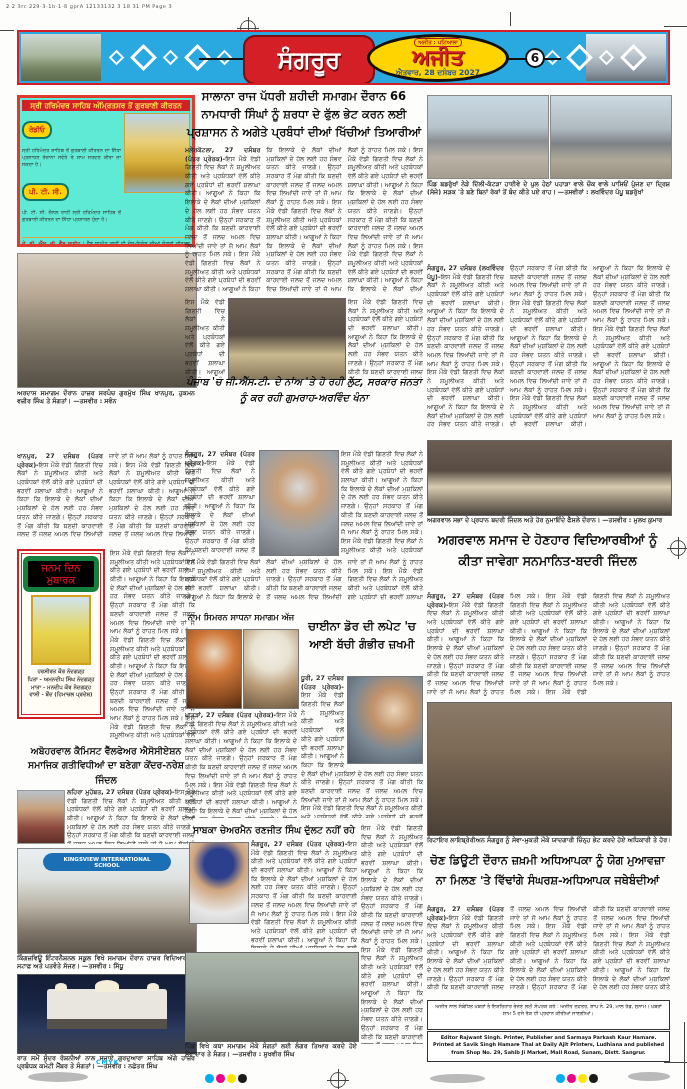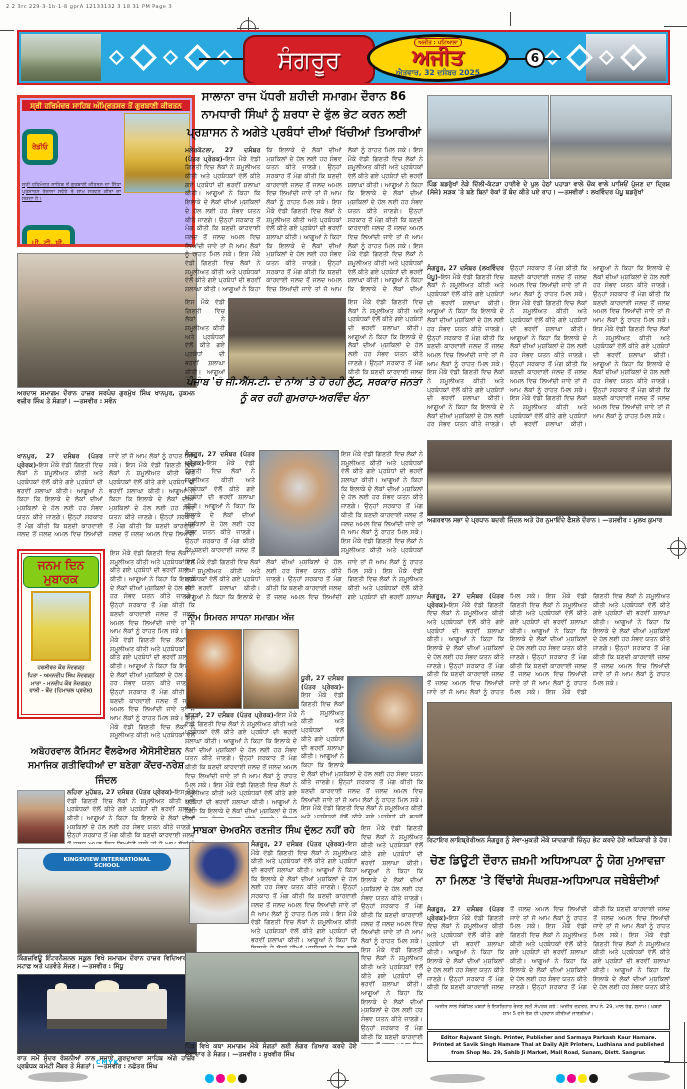--- a/index.html
+++ b/index.html
@@ -17,49 +17,49 @@
   .masthead{position:absolute;left:17px;top:30px;width:653px;height:55px;background:#2aa9e0;
             border:2px solid #d41f26;box-sizing:border-box;overflow:hidden;}
   .mh-photo{position:absolute;top:2px;height:47px;width:80px;}
   .mh-photo.left{left:2px;background:linear-gradient(180deg,#cfd8d2 0%,#aab89f 45%,#73825f 75%,#5d6b4e 100%);}
   .mh-photo.right{right:2px;background:linear-gradient(180deg,#dfe5ea 0%,#c3ccd3 40%,#8d99a3 80%,#6a747c 100%);}
   .diamonds{position:absolute;top:0;height:51px;display:flex;align-items:center;gap:12px;}
   .diamond{width:13px;height:13px;border:3px solid #fff;transform:rotate(45deg);}
   .diamond.small{width:7px;height:7px;border-width:2px;}
   .mh-red{position:absolute;left:224px;top:3px;width:128px;height:46px;background:#d41f26;
           border:2px solid #7e0f12;border-radius:12px;display:flex;align-items:center;justify-content:center;}
-  .mh-red span{color:#fff;font-weight:normal;font-size:24px;text-shadow:1px 2px 0 #5f0a0c;}
+  .mh-red span{color:#fff;font-weight:bold;font-size:24px;text-shadow:1px 2px 0 #5f0a0c;}
   .mh-oval{position:absolute;left:348px;top:2px;width:142px;height:48px;background:#ffd400;
            border:3px solid #111;border-radius:50%;display:flex;flex-direction:column;align-items:center;justify-content:center;box-sizing:border-box;}
   .mh-tag{font-size:5.5px;color:#b5121b;font-weight:bold;background:#ffd400;border:1px solid #b5121b;border-radius:4px;padding:0 3px;}
   .mh-paper{font-size:21px;font-weight:bold;color:#d41f26;line-height:1;text-shadow:1px 1px 0 #7e0f12;}
   .mh-date{font-size:7.5px;font-weight:bold;color:#1c4f9c;}
   .mh-line{position:absolute;top:26px;height:2px;background:#111;}
   .mh-pageno{position:absolute;left:506px;top:16px;width:20px;height:20px;border:2px solid #111;border-radius:50%;
              background:#fff;display:flex;align-items:center;justify-content:center;font-size:12px;font-weight:bold;box-sizing:border-box;}
   
   .hl{font-weight:bold;color:#0d0d0d;text-align:center;overflow:hidden;}
   .sub{font-weight:bold;color:#0d0d0d;text-align:center;overflow:hidden;}
   .cap{font-size:6.3px;font-weight:bold;line-height:1.3;text-align:justify;color:#222;overflow:hidden;}
   .body{font-size:6.3px;line-height:1.38;text-align:justify;color:#1c1c1c;overflow:hidden;}
   .cols2{column-count:2;column-gap:6px;}
   .cols3{column-count:3;column-gap:6px;}
   .dl{font-weight:bold;}
   .ph{overflow:hidden;}
   
-  .kbox{position:absolute;left:17px;top:95px;width:178px;height:152px;border:3px solid #e03a2f;background:#c4b5fd;box-sizing:border-box;padding:2px;overflow:hidden;text-decoration:underline;}
+  .kbox{position:absolute;left:17px;top:95px;width:178px;height:152px;border:3px solid #e03a2f;background:#5eead4;box-sizing:border-box;padding:2px;overflow:hidden;}
   .kbox-title{background:#d41f26;color:#ffe84d;font-weight:bold;font-size:7.3px;text-align:center;white-space:nowrap;overflow:hidden;padding:1px 0;}
-  .pill{display:inline-block;background:#ffd400;color:#c41320;border:5px solid #0f766e;border-radius:8px;font-size:7px;font-weight:bold;padding:9px 5px;margin:16px 0;}
+  .pill{display:inline-block;background:#ffd400;color:#c41320;border:2px solid #0f766e;border-radius:8px;font-size:7px;font-weight:bold;padding:3px 5px;margin:8px 0;}
   .ksec{font-size:5px;line-height:1.35;color:#333;text-align:justify;overflow:hidden;}
   .klead{color:#c41320;font-weight:bold;}
   .kdivider{border-top:1px solid #e0a23a;margin:2px 0;}
   
   .bday{position:absolute;left:17px;top:549px;width:88px;height:170px;border:2px solid #d41f26;outline:1px solid #d41f26;outline-offset:-5px;
         background:#fffdf4;box-sizing:border-box;padding:5px 4px;text-align:center;overflow:hidden;}
-  .bday-title{color:#c41320;font-weight:bold;font-size:12px;border:1px solid #15803d;border-radius:6px;padding:1px 0;background:#84cc16;}
+  .bday-title{color:#c41320;font-weight:bold;font-size:10px;border:5px solid #15803d;border-radius:6px;padding:1px 0;background:#000000;}
   .bday-photo{width:56px;height:66px;margin:3px auto;border:2px solid #d4a017;background:linear-gradient(180deg,#cfe3ef 0%,#e8d44f 55%,#d9b832 100%);}
   .bday-line{font-size:5.4px;font-weight:bold;color:#333;line-height:1.45;}
   
   .imprint{position:absolute;border:1px solid #333;box-sizing:border-box;font-size:5px;line-height:1.45;text-align:center;overflow:hidden;padding:2px 3px;background:#fff;}
   .dotrow{position:absolute;display:flex;gap:2px;}
   .dot{width:9px;height:9px;border-radius:50%;}
   .gray-ellipse{position:absolute;background:#b9b9b9;border-radius:50%;}
   .cmyk-text{position:absolute;font-size:6px;font-weight:bold;color:#00aeef;letter-spacing:1px;}
 </style>
 </head>
@@ -95,21 +95,21 @@
     </div>
     <div class="mh-line" style="left:180px;width:48px;"></div>
     <div class="mh-line" style="left:488px;width:20px;"></div>
     <div class="mh-line" style="left:524px;width:18px;"></div>
     <div class="mh-red">
       <span>ਸੰਗਰੂਰ</span>
     </div>
     <div class="mh-oval">
       <div class="mh-tag">ਅਜੀਤ : ਪਟਿਆਲਾ</div>
       <div class="mh-paper">ਅਜੀਤ</div>
-      <div class="mh-date">ਐਤਵਾਰ, 32 ਦਸੰਬਰ 2025</div>
+      <div class="mh-date">ਐਤਵਾਰ, 28 ਦਸੰਬਰ 2027</div>
     </div>
     <div class="mh-pageno">
       <span>6</span>
     </div>
   </div>
 
   <div class="kbox">
     <div class="kbox-title">ਸ੍ਰੀ ਹਰਿਮੰਦਰ ਸਾਹਿਬ ਅੰਮ੍ਰਿਤਸਰ ਤੋਂ ਗੁਰਬਾਣੀ ਕੀਰਤਨ</div>
     <div style="display:flex;gap:3px;margin-top:2px;">
       <div style="flex:1;">
@@ -160,21 +160,21 @@
   <div class="abs ph" style="left:17px;top:974px;width:178px;height:78px;border:1px solid #555;background:linear-gradient(180deg,#131c35 0%,#1a2747 45%,#2c3a5e 70%,#3a3f4a 100%);">
     <div style="position:relative;margin:14px auto 0;width:120px;height:40px;background:#e8e6df;border-radius:3px;">
       <div style="position:absolute;left:48px;top:-9px;width:24px;height:12px;background:#f4edd8;border-radius:50% 50% 0 0;"></div>
       <div style="position:absolute;left:8px;top:-6px;width:12px;height:8px;background:#f4edd8;border-radius:50% 50% 0 0;"></div>
       <div style="position:absolute;right:8px;top:-6px;width:12px;height:8px;background:#f4edd8;border-radius:50% 50% 0 0;"></div>
       <div style="position:absolute;left:0;bottom:0;width:120px;height:10px;background:#55504a;"></div>
     </div>
   </div>
   <div class="abs cap" style="left:17px;top:1054px;width:178px;height:17px;">ਰਾਤ ਸਮੇਂ ਸੁੰਦਰ ਰੋਸ਼ਨੀਆਂ ਨਾਲ ਸਜਾਏ ਗੁਰਦੁਆਰਾ ਸਾਹਿਬ ਅੱਗੇ ਹਾਜ਼ਰ ਪ੍ਰਬੰਧਕ ਕਮੇਟੀ ਮੈਂਬਰ ਤੇ ਸੰਗਤਾਂ। —ਤਸਵੀਰ : ਨਛੱਤਰ ਸਿੰਘ</div>
 
-  <div class="abs hl" style="left:185px;top:88px;width:238px;height:52px;font-size:11.5px;line-height:1.55;">ਸਾਲਾਨਾ ਰਾਜ ਪੱਧਰੀ ਸ਼ਹੀਦੀ ਸਮਾਗਮ ਦੌਰਾਨ 86 ਨਾਮਧਾਰੀ ਸਿੰਘਾਂ ਨੂੰ ਸ਼ਰਧਾ ਦੇ ਫੁੱਲ ਭੇਟ ਕਰਨ ਲਈ ਪ੍ਰਸ਼ਾਸਨ ਨੇ ਅਗੇਤੇ ਪ੍ਰਬੰਧਾਂ ਦੀਆਂ ਖਿੱਚੀਆਂ ਤਿਆਰੀਆਂ</div>
+  <div class="abs hl" style="left:185px;top:88px;width:238px;height:52px;font-size:11.5px;line-height:1.55;">ਸਾਲਾਨਾ ਰਾਜ ਪੱਧਰੀ ਸ਼ਹੀਦੀ ਸਮਾਗਮ ਦੌਰਾਨ 66 ਨਾਮਧਾਰੀ ਸਿੰਘਾਂ ਨੂੰ ਸ਼ਰਧਾ ਦੇ ਫੁੱਲ ਭੇਟ ਕਰਨ ਲਈ ਪ੍ਰਸ਼ਾਸਨ ਨੇ ਅਗੇਤੇ ਪ੍ਰਬੰਧਾਂ ਦੀਆਂ ਖਿੱਚੀਆਂ ਤਿਆਰੀਆਂ</div>
   <div class="abs body cols3" style="left:185px;top:146px;width:238px;height:148px;">
     <b class="dl">ਮਲੇਰਕੋਟਲਾ, 27 ਦਸੰਬਰ (ਪੱਤਰ ਪ੍ਰੇਰਕ)-</b><span>ਇਸ ਮੌਕੇ ਵੱਡੀ ਗਿਣਤੀ ਵਿਚ ਲੋਕਾਂ ਨੇ ਸ਼ਮੂਲੀਅਤ ਕੀਤੀ ਅਤੇ ਪ੍ਰਬੰਧਕਾਂ ਵੱਲੋਂ ਕੀਤੇ ਗਏ ਪ੍ਰਬੰਧਾਂ ਦੀ ਭਰਵੀਂ ਸ਼ਲਾਘਾ ਕੀਤੀ। ਆਗੂਆਂ ਨੇ ਕਿਹਾ ਕਿ ਇਲਾਕੇ ਦੇ ਲੋਕਾਂ ਦੀਆਂ ਮੁਸ਼ਕਿਲਾਂ ਦੇ ਹੱਲ ਲਈ ਹਰ ਸੰਭਵ ਯਤਨ ਕੀਤੇ ਜਾਣਗੇ। ਉਨ੍ਹਾਂ ਸਰਕਾਰ ਤੋਂ ਮੰਗ ਕੀਤੀ ਕਿ ਬਣਦੀ ਕਾਰਵਾਈ ਜਲਦ ਤੋਂ ਜਲਦ ਅਮਲ ਵਿਚ ਲਿਆਂਦੀ ਜਾਵੇ ਤਾਂ ਜੋ ਆਮ ਲੋਕਾਂ ਨੂੰ ਰਾਹਤ ਮਿਲ ਸਕੇ। ਇਸ ਮੌਕੇ ਵੱਡੀ ਗਿਣਤੀ ਵਿਚ ਲੋਕਾਂ ਨੇ ਸ਼ਮੂਲੀਅਤ ਕੀਤੀ ਅਤੇ ਪ੍ਰਬੰਧਕਾਂ ਵੱਲੋਂ ਕੀਤੇ ਗਏ ਪ੍ਰਬੰਧਾਂ ਦੀ ਭਰਵੀਂ ਸ਼ਲਾਘਾ ਕੀਤੀ। ਆਗੂਆਂ ਨੇ ਕਿਹਾ ਕਿ ਇਲਾਕੇ ਦੇ ਲੋਕਾਂ ਦੀਆਂ ਮੁਸ਼ਕਿਲਾਂ ਦੇ ਹੱਲ ਲਈ ਹਰ ਸੰਭਵ ਯਤਨ ਕੀਤੇ ਜਾਣਗੇ। ਉਨ੍ਹਾਂ ਸਰਕਾਰ ਤੋਂ ਮੰਗ ਕੀਤੀ ਕਿ ਬਣਦੀ ਕਾਰਵਾਈ ਜਲਦ ਤੋਂ ਜਲਦ ਅਮਲ ਵਿਚ ਲਿਆਂਦੀ ਜਾਵੇ ਤਾਂ ਜੋ ਆਮ ਲੋਕਾਂ ਨੂੰ ਰਾਹਤ ਮਿਲ ਸਕੇ। ਇਸ ਮੌਕੇ ਵੱਡੀ ਗਿਣਤੀ ਵਿਚ ਲੋਕਾਂ ਨੇ ਸ਼ਮੂਲੀਅਤ ਕੀਤੀ ਅਤੇ ਪ੍ਰਬੰਧਕਾਂ ਵੱਲੋਂ ਕੀਤੇ ਗਏ ਪ੍ਰਬੰਧਾਂ ਦੀ ਭਰਵੀਂ ਸ਼ਲਾਘਾ ਕੀਤੀ। ਆਗੂਆਂ ਨੇ ਕਿਹਾ ਕਿ ਇਲਾਕੇ ਦੇ ਲੋਕਾਂ ਦੀਆਂ ਮੁਸ਼ਕਿਲਾਂ ਦੇ ਹੱਲ ਲਈ ਹਰ ਸੰਭਵ ਯਤਨ ਕੀਤੇ ਜਾਣਗੇ। ਉਨ੍ਹਾਂ ਸਰਕਾਰ ਤੋਂ ਮੰਗ ਕੀਤੀ ਕਿ ਬਣਦੀ ਕਾਰਵਾਈ ਜਲਦ ਤੋਂ ਜਲਦ ਅਮਲ ਵਿਚ ਲਿਆਂਦੀ ਜਾਵੇ ਤਾਂ ਜੋ ਆਮ ਲੋਕਾਂ ਨੂੰ ਰਾਹਤ ਮਿਲ ਸਕੇ। ਇਸ ਮੌਕੇ ਵੱਡੀ ਗਿਣਤੀ ਵਿਚ ਲੋਕਾਂ ਨੇ ਸ਼ਮੂਲੀਅਤ ਕੀਤੀ ਅਤੇ ਪ੍ਰਬੰਧਕਾਂ ਵੱਲੋਂ ਕੀਤੇ ਗਏ ਪ੍ਰਬੰਧਾਂ ਦੀ ਭਰਵੀਂ ਸ਼ਲਾਘਾ ਕੀਤੀ। ਆਗੂਆਂ ਨੇ ਕਿਹਾ ਕਿ ਇਲਾਕੇ ਦੇ ਲੋਕਾਂ ਦੀਆਂ ਮੁਸ਼ਕਿਲਾਂ ਦੇ ਹੱਲ ਲਈ ਹਰ ਸੰਭਵ ਯਤਨ ਕੀਤੇ ਜਾਣਗੇ। ਉਨ੍ਹਾਂ ਸਰਕਾਰ ਤੋਂ ਮੰਗ ਕੀਤੀ ਕਿ ਬਣਦੀ ਕਾਰਵਾਈ ਜਲਦ ਤੋਂ ਜਲਦ ਅਮਲ ਵਿਚ ਲਿਆਂਦੀ ਜਾਵੇ ਤਾਂ ਜੋ ਆਮ ਲੋਕਾਂ ਨੂੰ ਰਾਹਤ ਮਿਲ ਸਕੇ। ਇਸ ਮੌਕੇ ਵੱਡੀ ਗਿਣਤੀ ਵਿਚ ਲੋਕਾਂ ਨੇ ਸ਼ਮੂਲੀਅਤ ਕੀਤੀ ਅਤੇ ਪ੍ਰਬੰਧਕਾਂ ਵੱਲੋਂ ਕੀਤੇ ਗਏ ਪ੍ਰਬੰਧਾਂ ਦੀ ਭਰਵੀਂ ਸ਼ਲਾਘਾ ਕੀਤੀ। ਆਗੂਆਂ ਨੇ ਕਿਹਾ ਕਿ ਇਲਾਕੇ ਦੇ ਲੋਕਾਂ ਦੀਆਂ ਮੁਸ਼ਕਿਲਾਂ ਦੇ ਹੱਲ ਲਈ ਹਰ ਸੰਭਵ ਯਤਨ ਕੀਤੇ ਜਾਣਗੇ। ਉਨ੍ਹਾਂ ਸਰਕਾਰ ਤੋਂ ਮੰਗ ਕੀਤੀ ਕਿ ਬਣਦੀ ਕਾਰਵਾਈ ਜਲਦ ਤੋਂ ਜਲਦ ਅਮਲ ਵਿਚ ਲਿਆਂਦੀ ਜਾਵੇ ਤਾਂ ਜੋ ਆਮ ਲੋਕਾਂ ਨੂੰ ਰਾਹਤ ਮਿਲ ਸਕੇ। </span>
   </div>
   <div class="abs ph" style="left:228px;top:298px;width:116px;height:80px;border:1px solid #666;background:linear-gradient(180deg,#6e6258 0%,#564b42 45%,#c9b98f 70%,#8a7a5e 100%);"></div>
   <div class="abs body" style="left:185px;top:298px;width:40px;height:80px;"><span>ਇਸ ਮੌਕੇ ਵੱਡੀ ਗਿਣਤੀ ਵਿਚ ਲੋਕਾਂ ਨੇ ਸ਼ਮੂਲੀਅਤ ਕੀਤੀ ਅਤੇ ਪ੍ਰਬੰਧਕਾਂ ਵੱਲੋਂ ਕੀਤੇ ਗਏ ਪ੍ਰਬੰਧਾਂ ਦੀ ਭਰਵੀਂ ਸ਼ਲਾਘਾ ਕੀਤੀ। ਆਗੂਆਂ ਨੇ ਕਿਹਾ ਕਿ ਇਲਾਕੇ ਦੇ ਲੋਕਾਂ ਦੀਆਂ ਮੁਸ਼ਕਿਲਾਂ ਦੇ ਹੱਲ ਲਈ ਹਰ ਸੰਭਵ ਯਤਨ ਕੀਤੇ ਜਾਣਗੇ। ਉਨ੍ਹਾਂ ਸਰਕਾਰ ਤੋਂ ਮੰਗ ਕੀਤੀ ਕਿ ਬਣਦੀ ਕਾਰਵਾਈ ਜਲਦ ਤੋਂ ਜਲਦ ਅਮਲ ਵਿਚ ਲਿਆਂਦੀ ਜਾਵੇ ਤਾਂ ਜੋ ਆਮ ਲੋਕਾਂ ਨੂੰ ਰਾਹਤ ਮਿਲ ਸਕੇ। </span></div>
   <div class="abs body" style="left:348px;top:298px;width:75px;height:80px;"><span>ਇਸ ਮੌਕੇ ਵੱਡੀ ਗਿਣਤੀ ਵਿਚ ਲੋਕਾਂ ਨੇ ਸ਼ਮੂਲੀਅਤ ਕੀਤੀ ਅਤੇ ਪ੍ਰਬੰਧਕਾਂ ਵੱਲੋਂ ਕੀਤੇ ਗਏ ਪ੍ਰਬੰਧਾਂ ਦੀ ਭਰਵੀਂ ਸ਼ਲਾਘਾ ਕੀਤੀ। ਆਗੂਆਂ ਨੇ ਕਿਹਾ ਕਿ ਇਲਾਕੇ ਦੇ ਲੋਕਾਂ ਦੀਆਂ ਮੁਸ਼ਕਿਲਾਂ ਦੇ ਹੱਲ ਲਈ ਹਰ ਸੰਭਵ ਯਤਨ ਕੀਤੇ ਜਾਣਗੇ। ਉਨ੍ਹਾਂ ਸਰਕਾਰ ਤੋਂ ਮੰਗ ਕੀਤੀ ਕਿ ਬਣਦੀ ਕਾਰਵਾਈ ਜਲਦ ਤੋਂ ਜਲਦ ਅਮਲ ਵਿਚ ਲਿਆਂਦੀ ਜਾਵੇ ਤਾਂ ਜੋ ਆਮ ਲੋਕਾਂ ਨੂੰ ਰਾਹਤ ਮਿਲ ਸਕੇ। </span></div>
 
   <div class="abs hl" style="left:185px;top:374px;width:238px;height:44px;font-size:10px;line-height:1.6;font-style:italic;">ਪੰਜਾਬ 'ਚ ਜੀ.ਐੱਸ.ਟੀ. ਦੇ ਨਾਂਅ 'ਤੇ ਹੋ ਰਹੀ ਲੁੱਟ, ਸਰਕਾਰ ਜਨਤਾ ਨੂੰ ਕਰ ਰਹੀ ਗੁਮਰਾਹ-ਅਰਵਿੰਦ ਖੰਨਾ</div>
   <div class="abs body" style="left:185px;top:450px;width:70px;height:104px;">
     <b class="dl">ਸੰਗਰੂਰ, 27 ਦਸੰਬਰ (ਪੱਤਰ ਪ੍ਰੇਰਕ)-</b><span>ਇਸ ਮੌਕੇ ਵੱਡੀ ਗਿਣਤੀ ਵਿਚ ਲੋਕਾਂ ਨੇ ਸ਼ਮੂਲੀਅਤ ਕੀਤੀ ਅਤੇ ਪ੍ਰਬੰਧਕਾਂ ਵੱਲੋਂ ਕੀਤੇ ਗਏ ਪ੍ਰਬੰਧਾਂ ਦੀ ਭਰਵੀਂ ਸ਼ਲਾਘਾ ਕੀਤੀ। ਆਗੂਆਂ ਨੇ ਕਿਹਾ ਕਿ ਇਲਾਕੇ ਦੇ ਲੋਕਾਂ ਦੀਆਂ ਮੁਸ਼ਕਿਲਾਂ ਦੇ ਹੱਲ ਲਈ ਹਰ ਸੰਭਵ ਯਤਨ ਕੀਤੇ ਜਾਣਗੇ। ਉਨ੍ਹਾਂ ਸਰਕਾਰ ਤੋਂ ਮੰਗ ਕੀਤੀ ਕਿ ਬਣਦੀ ਕਾਰਵਾਈ ਜਲਦ ਤੋਂ ਜਲਦ ਅਮਲ ਵਿਚ ਲਿਆਂਦੀ ਜਾਵੇ ਤਾਂ ਜੋ ਆਮ ਲੋਕਾਂ ਨੂੰ ਰਾਹਤ ਮਿਲ ਸਕੇ। ਇਸ ਮੌਕੇ ਵੱਡੀ ਗਿਣਤੀ ਵਿਚ ਲੋਕਾਂ ਨੇ ਸ਼ਮੂਲੀਅਤ ਕੀਤੀ ਅਤੇ ਪ੍ਰਬੰਧਕਾਂ ਵੱਲੋਂ ਕੀਤੇ ਗਏ ਪ੍ਰਬੰਧਾਂ ਦੀ ਭਰਵੀਂ ਸ਼ਲਾਘਾ ਕੀਤੀ। ਆਗੂਆਂ ਨੇ ਕਿਹਾ ਕਿ ਇਲਾਕੇ ਦੇ ਲੋਕਾਂ ਦੀਆਂ ਮੁਸ਼ਕਿਲਾਂ ਦੇ ਹੱਲ ਲਈ ਹਰ ਸੰਭਵ ਯਤਨ ਕੀਤੇ ਜਾਣਗੇ। ਉਨ੍ਹਾਂ ਸਰਕਾਰ ਤੋਂ ਮੰਗ ਕੀਤੀ ਕਿ ਬਣਦੀ ਕਾਰਵਾਈ ਜਲਦ ਤੋਂ ਜਲਦ ਅਮਲ ਵਿਚ ਲਿਆਂਦੀ ਜਾਵੇ ਤਾਂ ਜੋ ਆਮ ਲੋਕਾਂ ਨੂੰ ਰਾਹਤ ਮਿਲ ਸਕੇ। </span>
@@ -183,20 +183,21 @@
   <div class="abs body" style="left:341px;top:450px;width:82px;height:104px;"><span>ਇਸ ਮੌਕੇ ਵੱਡੀ ਗਿਣਤੀ ਵਿਚ ਲੋਕਾਂ ਨੇ ਸ਼ਮੂਲੀਅਤ ਕੀਤੀ ਅਤੇ ਪ੍ਰਬੰਧਕਾਂ ਵੱਲੋਂ ਕੀਤੇ ਗਏ ਪ੍ਰਬੰਧਾਂ ਦੀ ਭਰਵੀਂ ਸ਼ਲਾਘਾ ਕੀਤੀ। ਆਗੂਆਂ ਨੇ ਕਿਹਾ ਕਿ ਇਲਾਕੇ ਦੇ ਲੋਕਾਂ ਦੀਆਂ ਮੁਸ਼ਕਿਲਾਂ ਦੇ ਹੱਲ ਲਈ ਹਰ ਸੰਭਵ ਯਤਨ ਕੀਤੇ ਜਾਣਗੇ। ਉਨ੍ਹਾਂ ਸਰਕਾਰ ਤੋਂ ਮੰਗ ਕੀਤੀ ਕਿ ਬਣਦੀ ਕਾਰਵਾਈ ਜਲਦ ਤੋਂ ਜਲਦ ਅਮਲ ਵਿਚ ਲਿਆਂਦੀ ਜਾਵੇ ਤਾਂ ਜੋ ਆਮ ਲੋਕਾਂ ਨੂੰ ਰਾਹਤ ਮਿਲ ਸਕੇ। ਇਸ ਮੌਕੇ ਵੱਡੀ ਗਿਣਤੀ ਵਿਚ ਲੋਕਾਂ ਨੇ ਸ਼ਮੂਲੀਅਤ ਕੀਤੀ ਅਤੇ ਪ੍ਰਬੰਧਕਾਂ ਵੱਲੋਂ ਕੀਤੇ ਗਏ ਪ੍ਰਬੰਧਾਂ ਦੀ ਭਰਵੀਂ ਸ਼ਲਾਘਾ ਕੀਤੀ। ਆਗੂਆਂ ਨੇ ਕਿਹਾ ਕਿ ਇਲਾਕੇ ਦੇ ਲੋਕਾਂ ਦੀਆਂ ਮੁਸ਼ਕਿਲਾਂ ਦੇ ਹੱਲ ਲਈ ਹਰ ਸੰਭਵ ਯਤਨ ਕੀਤੇ ਜਾਣਗੇ। ਉਨ੍ਹਾਂ ਸਰਕਾਰ ਤੋਂ ਮੰਗ ਕੀਤੀ ਕਿ ਬਣਦੀ ਕਾਰਵਾਈ ਜਲਦ ਤੋਂ ਜਲਦ ਅਮਲ ਵਿਚ ਲਿਆਂਦੀ ਜਾਵੇ ਤਾਂ ਜੋ ਆਮ ਲੋਕਾਂ ਨੂੰ ਰਾਹਤ ਮਿਲ ਸਕੇ। </span></div>
   <div class="abs body cols3" style="left:185px;top:558px;width:238px;height:50px;"><span>ਇਸ ਮੌਕੇ ਵੱਡੀ ਗਿਣਤੀ ਵਿਚ ਲੋਕਾਂ ਨੇ ਸ਼ਮੂਲੀਅਤ ਕੀਤੀ ਅਤੇ ਪ੍ਰਬੰਧਕਾਂ ਵੱਲੋਂ ਕੀਤੇ ਗਏ ਪ੍ਰਬੰਧਾਂ ਦੀ ਭਰਵੀਂ ਸ਼ਲਾਘਾ ਕੀਤੀ। ਆਗੂਆਂ ਨੇ ਕਿਹਾ ਕਿ ਇਲਾਕੇ ਦੇ ਲੋਕਾਂ ਦੀਆਂ ਮੁਸ਼ਕਿਲਾਂ ਦੇ ਹੱਲ ਲਈ ਹਰ ਸੰਭਵ ਯਤਨ ਕੀਤੇ ਜਾਣਗੇ। ਉਨ੍ਹਾਂ ਸਰਕਾਰ ਤੋਂ ਮੰਗ ਕੀਤੀ ਕਿ ਬਣਦੀ ਕਾਰਵਾਈ ਜਲਦ ਤੋਂ ਜਲਦ ਅਮਲ ਵਿਚ ਲਿਆਂਦੀ ਜਾਵੇ ਤਾਂ ਜੋ ਆਮ ਲੋਕਾਂ ਨੂੰ ਰਾਹਤ ਮਿਲ ਸਕੇ। ਇਸ ਮੌਕੇ ਵੱਡੀ ਗਿਣਤੀ ਵਿਚ ਲੋਕਾਂ ਨੇ ਸ਼ਮੂਲੀਅਤ ਕੀਤੀ ਅਤੇ ਪ੍ਰਬੰਧਕਾਂ ਵੱਲੋਂ ਕੀਤੇ ਗਏ ਪ੍ਰਬੰਧਾਂ ਦੀ ਭਰਵੀਂ ਸ਼ਲਾਘਾ ਕੀਤੀ। ਆਗੂਆਂ ਨੇ ਕਿਹਾ ਕਿ ਇਲਾਕੇ ਦੇ ਲੋਕਾਂ ਦੀਆਂ ਮੁਸ਼ਕਿਲਾਂ ਦੇ ਹੱਲ ਲਈ ਹਰ ਸੰਭਵ ਯਤਨ ਕੀਤੇ ਜਾਣਗੇ। ਉਨ੍ਹਾਂ ਸਰਕਾਰ ਤੋਂ ਮੰਗ ਕੀਤੀ ਕਿ ਬਣਦੀ ਕਾਰਵਾਈ ਜਲਦ ਤੋਂ ਜਲਦ ਅਮਲ ਵਿਚ ਲਿਆਂਦੀ ਜਾਵੇ ਤਾਂ ਜੋ ਆਮ ਲੋਕਾਂ ਨੂੰ ਰਾਹਤ ਮਿਲ ਸਕੇ। </span></div>
 
   <div class="abs hl" style="left:185px;top:612px;width:112px;height:14px;font-size:8.3px;">ਨਾਮ ਸਿਮਰਨ ਸਾਧਨਾ ਸਮਾਗਮ ਅੱਜ</div>
   <div class="abs ph" style="left:186px;top:629px;width:54px;height:78px;border:1px solid #777;background:radial-gradient(circle at 50% 30%,#e8dcc8 0%,#d1793a 35%,#8a4a20 75%,#4f2a12 100%);"></div>
   <div class="abs ph" style="left:243px;top:629px;width:54px;height:78px;border:1px solid #777;background:radial-gradient(circle at 50% 28%,#f3efe4 0%,#e8e2d2 30%,#b99a76 60%,#6e5a40 100%);"></div>
   <div class="abs body" style="left:185px;top:711px;width:112px;height:107px;">
     <b class="dl">ਪਾਤੜਾਂ, 27 ਦਸੰਬਰ (ਪੱਤਰ ਪ੍ਰੇਰਕ)-</b><span>ਇਸ ਮੌਕੇ ਵੱਡੀ ਗਿਣਤੀ ਵਿਚ ਲੋਕਾਂ ਨੇ ਸ਼ਮੂਲੀਅਤ ਕੀਤੀ ਅਤੇ ਪ੍ਰਬੰਧਕਾਂ ਵੱਲੋਂ ਕੀਤੇ ਗਏ ਪ੍ਰਬੰਧਾਂ ਦੀ ਭਰਵੀਂ ਸ਼ਲਾਘਾ ਕੀਤੀ। ਆਗੂਆਂ ਨੇ ਕਿਹਾ ਕਿ ਇਲਾਕੇ ਦੇ ਲੋਕਾਂ ਦੀਆਂ ਮੁਸ਼ਕਿਲਾਂ ਦੇ ਹੱਲ ਲਈ ਹਰ ਸੰਭਵ ਯਤਨ ਕੀਤੇ ਜਾਣਗੇ। ਉਨ੍ਹਾਂ ਸਰਕਾਰ ਤੋਂ ਮੰਗ ਕੀਤੀ ਕਿ ਬਣਦੀ ਕਾਰਵਾਈ ਜਲਦ ਤੋਂ ਜਲਦ ਅਮਲ ਵਿਚ ਲਿਆਂਦੀ ਜਾਵੇ ਤਾਂ ਜੋ ਆਮ ਲੋਕਾਂ ਨੂੰ ਰਾਹਤ ਮਿਲ ਸਕੇ। ਇਸ ਮੌਕੇ ਵੱਡੀ ਗਿਣਤੀ ਵਿਚ ਲੋਕਾਂ ਨੇ ਸ਼ਮੂਲੀਅਤ ਕੀਤੀ ਅਤੇ ਪ੍ਰਬੰਧਕਾਂ ਵੱਲੋਂ ਕੀਤੇ ਗਏ ਪ੍ਰਬੰਧਾਂ ਦੀ ਭਰਵੀਂ ਸ਼ਲਾਘਾ ਕੀਤੀ। ਆਗੂਆਂ ਨੇ ਕਿਹਾ ਕਿ ਇਲਾਕੇ ਦੇ ਲੋਕਾਂ ਦੀਆਂ ਮੁਸ਼ਕਿਲਾਂ ਦੇ ਹੱਲ ਲਈ ਹਰ ਸੰਭਵ ਯਤਨ ਕੀਤੇ ਜਾਣਗੇ। ਉਨ੍ਹਾਂ ਸਰਕਾਰ ਤੋਂ ਮੰਗ ਕੀਤੀ ਕਿ ਬਣਦੀ ਕਾਰਵਾਈ ਜਲਦ ਤੋਂ ਜਲਦ ਅਮਲ ਵਿਚ ਲਿਆਂਦੀ ਜਾਵੇ ਤਾਂ ਜੋ ਆਮ ਲੋਕਾਂ ਨੂੰ ਰਾਹਤ ਮਿਲ ਸਕੇ। </span>
   </div>
 
+  <div class="abs hl" style="left:301px;top:617px;width:122px;height:54px;font-size:11.5px;line-height:1.6;">ਚਾਈਨਾ ਡੋਰ ਦੀ ਲਪੇਟ 'ਚ ਆਈ ਬੱਚੀ ਗੰਭੀਰ ਜ਼ਖਮੀ</div>
   <div class="abs body" style="left:301px;top:674px;width:122px;height:144px;">
     <span class="ph" style="float:right;width:74px;height:86px;margin:2px 0 2px 3px;border:1px solid #777;
           background:radial-gradient(circle at 62% 38%,#e9d3b8 0%,#c2936a 30%,#7a8894 60%,#4d5864 100%);"></span>
     <b class="dl">ਧੂਰੀ, 27 ਦਸੰਬਰ (ਪੱਤਰ ਪ੍ਰੇਰਕ)-</b><span>ਇਸ ਮੌਕੇ ਵੱਡੀ ਗਿਣਤੀ ਵਿਚ ਲੋਕਾਂ ਨੇ ਸ਼ਮੂਲੀਅਤ ਕੀਤੀ ਅਤੇ ਪ੍ਰਬੰਧਕਾਂ ਵੱਲੋਂ ਕੀਤੇ ਗਏ ਪ੍ਰਬੰਧਾਂ ਦੀ ਭਰਵੀਂ ਸ਼ਲਾਘਾ ਕੀਤੀ। ਆਗੂਆਂ ਨੇ ਕਿਹਾ ਕਿ ਇਲਾਕੇ ਦੇ ਲੋਕਾਂ ਦੀਆਂ ਮੁਸ਼ਕਿਲਾਂ ਦੇ ਹੱਲ ਲਈ ਹਰ ਸੰਭਵ ਯਤਨ ਕੀਤੇ ਜਾਣਗੇ। ਉਨ੍ਹਾਂ ਸਰਕਾਰ ਤੋਂ ਮੰਗ ਕੀਤੀ ਕਿ ਬਣਦੀ ਕਾਰਵਾਈ ਜਲਦ ਤੋਂ ਜਲਦ ਅਮਲ ਵਿਚ ਲਿਆਂਦੀ ਜਾਵੇ ਤਾਂ ਜੋ ਆਮ ਲੋਕਾਂ ਨੂੰ ਰਾਹਤ ਮਿਲ ਸਕੇ। ਇਸ ਮੌਕੇ ਵੱਡੀ ਗਿਣਤੀ ਵਿਚ ਲੋਕਾਂ ਨੇ ਸ਼ਮੂਲੀਅਤ ਕੀਤੀ ਅਤੇ ਪ੍ਰਬੰਧਕਾਂ ਵੱਲੋਂ ਕੀਤੇ ਗਏ ਪ੍ਰਬੰਧਾਂ ਦੀ ਭਰਵੀਂ ਸ਼ਲਾਘਾ ਕੀਤੀ। ਆਗੂਆਂ ਨੇ ਕਿਹਾ ਕਿ ਇਲਾਕੇ ਦੇ ਲੋਕਾਂ ਦੀਆਂ ਮੁਸ਼ਕਿਲਾਂ ਦੇ ਹੱਲ ਲਈ ਹਰ ਸੰਭਵ ਯਤਨ ਕੀਤੇ ਜਾਣਗੇ। ਉਨ੍ਹਾਂ ਸਰਕਾਰ ਤੋਂ ਮੰਗ ਕੀਤੀ ਕਿ ਬਣਦੀ ਕਾਰਵਾਈ ਜਲਦ ਤੋਂ ਜਲਦ ਅਮਲ ਵਿਚ ਲਿਆਂਦੀ ਜਾਵੇ ਤਾਂ ਜੋ ਆਮ ਲੋਕਾਂ ਨੂੰ ਰਾਹਤ ਮਿਲ ਸਕੇ। ਇਸ ਮੌਕੇ ਵੱਡੀ ਗਿਣਤੀ ਵਿਚ ਲੋਕਾਂ ਨੇ ਸ਼ਮੂਲੀਅਤ ਕੀਤੀ ਅਤੇ ਪ੍ਰਬੰਧਕਾਂ ਵੱਲੋਂ ਕੀਤੇ ਗਏ ਪ੍ਰਬੰਧਾਂ ਦੀ ਭਰਵੀਂ ਸ਼ਲਾਘਾ ਕੀਤੀ। ਆਗੂਆਂ ਨੇ ਕਿਹਾ ਕਿ ਇਲਾਕੇ ਦੇ ਲੋਕਾਂ ਦੀਆਂ ਮੁਸ਼ਕਿਲਾਂ ਦੇ ਹੱਲ ਲਈ ਹਰ ਸੰਭਵ ਯਤਨ ਕੀਤੇ ਜਾਣਗੇ। ਉਨ੍ਹਾਂ ਸਰਕਾਰ ਤੋਂ ਮੰਗ ਕੀਤੀ ਕਿ ਬਣਦੀ ਕਾਰਵਾਈ ਜਲਦ ਤੋਂ ਜਲਦ ਅਮਲ ਵਿਚ ਲਿਆਂਦੀ ਜਾਵੇ ਤਾਂ ਜੋ ਆਮ ਲੋਕਾਂ ਨੂੰ ਰਾਹਤ ਮਿਲ ਸਕੇ। </span>
   </div>
 
   <div class="abs hl" style="left:189px;top:824px;width:170px;height:14px;font-size:9.3px;">ਸਾਬਕਾ ਚੇਅਰਮੈਨ ਰਣਜੀਤ ਸਿੰਘ ਦੁੱਲਟ ਨਹੀਂ ਰਹੇ</div>
   <div class="abs ph" style="left:189px;top:842px;width:58px;height:80px;border:1px solid #777;background:radial-gradient(circle at 50% 26%,#2b3f8c 0%,#2b3f8c 22%,#cfa57e 40%,#e8e8e8 75%,#cfcfcf 100%);"></div>
   <div class="abs body" style="left:251px;top:840px;width:106px;height:108px;">
     <b class="dl">ਸੰਗਰੂਰ, 27 ਦਸੰਬਰ (ਪੱਤਰ ਪ੍ਰੇਰਕ)-</b><span>ਇਸ ਮੌਕੇ ਵੱਡੀ ਗਿਣਤੀ ਵਿਚ ਲੋਕਾਂ ਨੇ ਸ਼ਮੂਲੀਅਤ ਕੀਤੀ ਅਤੇ ਪ੍ਰਬੰਧਕਾਂ ਵੱਲੋਂ ਕੀਤੇ ਗਏ ਪ੍ਰਬੰਧਾਂ ਦੀ ਭਰਵੀਂ ਸ਼ਲਾਘਾ ਕੀਤੀ। ਆਗੂਆਂ ਨੇ ਕਿਹਾ ਕਿ ਇਲਾਕੇ ਦੇ ਲੋਕਾਂ ਦੀਆਂ ਮੁਸ਼ਕਿਲਾਂ ਦੇ ਹੱਲ ਲਈ ਹਰ ਸੰਭਵ ਯਤਨ ਕੀਤੇ ਜਾਣਗੇ। ਉਨ੍ਹਾਂ ਸਰਕਾਰ ਤੋਂ ਮੰਗ ਕੀਤੀ ਕਿ ਬਣਦੀ ਕਾਰਵਾਈ ਜਲਦ ਤੋਂ ਜਲਦ ਅਮਲ ਵਿਚ ਲਿਆਂਦੀ ਜਾਵੇ ਤਾਂ ਜੋ ਆਮ ਲੋਕਾਂ ਨੂੰ ਰਾਹਤ ਮਿਲ ਸਕੇ। ਇਸ ਮੌਕੇ ਵੱਡੀ ਗਿਣਤੀ ਵਿਚ ਲੋਕਾਂ ਨੇ ਸ਼ਮੂਲੀਅਤ ਕੀਤੀ ਅਤੇ ਪ੍ਰਬੰਧਕਾਂ ਵੱਲੋਂ ਕੀਤੇ ਗਏ ਪ੍ਰਬੰਧਾਂ ਦੀ ਭਰਵੀਂ ਸ਼ਲਾਘਾ ਕੀਤੀ। ਆਗੂਆਂ ਨੇ ਕਿਹਾ ਕਿ ਇਲਾਕੇ ਦੇ ਲੋਕਾਂ ਦੀਆਂ ਮੁਸ਼ਕਿਲਾਂ ਦੇ ਹੱਲ ਲਈ ਹਰ ਸੰਭਵ ਯਤਨ ਕੀਤੇ ਜਾਣਗੇ। ਉਨ੍ਹਾਂ ਸਰਕਾਰ ਤੋਂ ਮੰਗ ਕੀਤੀ ਕਿ ਬਣਦੀ ਕਾਰਵਾਈ ਜਲਦ ਤੋਂ ਜਲਦ ਅਮਲ ਵਿਚ ਲਿਆਂਦੀ ਜਾਵੇ ਤਾਂ ਜੋ ਆਮ ਲੋਕਾਂ ਨੂੰ ਰਾਹਤ ਮਿਲ ਸਕੇ। </span>
@@ -208,20 +209,21 @@
 
   <div class="abs ph" style="left:427px;top:95px;width:120px;height:82px;border:1px solid #888;background:linear-gradient(180deg,#c8d8e2 0%,#b7c4cc 38%,#8a8f94 55%,#b9b2a5 75%,#a59d8e 100%);"></div>
   <div class="abs ph" style="left:550px;top:95px;width:120px;height:82px;border:1px solid #888;background:linear-gradient(180deg,#cdd9e0 0%,#aeb9c0 40%,#7d8286 58%,#b0a999 78%,#978f80 100%);"></div>
   <div class="abs cap" style="left:427px;top:180px;width:243px;height:19px;">ਪਿੰਡ ਬਡਰੁੱਖਾਂ ਨੇੜੇ ਦਿੱਲੀ-ਕੱਟੜਾ ਹਾਈਵੇ ਦੇ ਪੁਲ ਹੇਠਾਂ ਪਹਾੜਾ ਵਾਲੇ ਚੌਕ ਵਾਲੇ ਪਾਸਿਓਂ ਪੁੱਜਣ ਦਾ ਦ੍ਰਿਸ਼ (ਸੱਜੇ) ਸੜਕ 'ਤੇ ਬਣੇ ਬਿਨਾਂ ਰੋਕਾਂ ਤੋਂ ਬੰਦ ਕੀਤੇ ਪਏ ਰਾਹ। —ਤਸਵੀਰਾਂ : ਲਖਵਿੰਦਰ ਪੱਪੂ ਬਡਰੁੱਖਾਂ</div>
   <div class="abs body cols3" style="left:427px;top:264px;width:243px;height:172px;">
     <b class="dl">ਸੰਗਰੂਰ, 27 ਦਸੰਬਰ (ਲਖਵਿੰਦਰ ਪੱਪੂ)-</b><span>ਇਸ ਮੌਕੇ ਵੱਡੀ ਗਿਣਤੀ ਵਿਚ ਲੋਕਾਂ ਨੇ ਸ਼ਮੂਲੀਅਤ ਕੀਤੀ ਅਤੇ ਪ੍ਰਬੰਧਕਾਂ ਵੱਲੋਂ ਕੀਤੇ ਗਏ ਪ੍ਰਬੰਧਾਂ ਦੀ ਭਰਵੀਂ ਸ਼ਲਾਘਾ ਕੀਤੀ। ਆਗੂਆਂ ਨੇ ਕਿਹਾ ਕਿ ਇਲਾਕੇ ਦੇ ਲੋਕਾਂ ਦੀਆਂ ਮੁਸ਼ਕਿਲਾਂ ਦੇ ਹੱਲ ਲਈ ਹਰ ਸੰਭਵ ਯਤਨ ਕੀਤੇ ਜਾਣਗੇ। ਉਨ੍ਹਾਂ ਸਰਕਾਰ ਤੋਂ ਮੰਗ ਕੀਤੀ ਕਿ ਬਣਦੀ ਕਾਰਵਾਈ ਜਲਦ ਤੋਂ ਜਲਦ ਅਮਲ ਵਿਚ ਲਿਆਂਦੀ ਜਾਵੇ ਤਾਂ ਜੋ ਆਮ ਲੋਕਾਂ ਨੂੰ ਰਾਹਤ ਮਿਲ ਸਕੇ। ਇਸ ਮੌਕੇ ਵੱਡੀ ਗਿਣਤੀ ਵਿਚ ਲੋਕਾਂ ਨੇ ਸ਼ਮੂਲੀਅਤ ਕੀਤੀ ਅਤੇ ਪ੍ਰਬੰਧਕਾਂ ਵੱਲੋਂ ਕੀਤੇ ਗਏ ਪ੍ਰਬੰਧਾਂ ਦੀ ਭਰਵੀਂ ਸ਼ਲਾਘਾ ਕੀਤੀ। ਆਗੂਆਂ ਨੇ ਕਿਹਾ ਕਿ ਇਲਾਕੇ ਦੇ ਲੋਕਾਂ ਦੀਆਂ ਮੁਸ਼ਕਿਲਾਂ ਦੇ ਹੱਲ ਲਈ ਹਰ ਸੰਭਵ ਯਤਨ ਕੀਤੇ ਜਾਣਗੇ। ਉਨ੍ਹਾਂ ਸਰਕਾਰ ਤੋਂ ਮੰਗ ਕੀਤੀ ਕਿ ਬਣਦੀ ਕਾਰਵਾਈ ਜਲਦ ਤੋਂ ਜਲਦ ਅਮਲ ਵਿਚ ਲਿਆਂਦੀ ਜਾਵੇ ਤਾਂ ਜੋ ਆਮ ਲੋਕਾਂ ਨੂੰ ਰਾਹਤ ਮਿਲ ਸਕੇ। ਇਸ ਮੌਕੇ ਵੱਡੀ ਗਿਣਤੀ ਵਿਚ ਲੋਕਾਂ ਨੇ ਸ਼ਮੂਲੀਅਤ ਕੀਤੀ ਅਤੇ ਪ੍ਰਬੰਧਕਾਂ ਵੱਲੋਂ ਕੀਤੇ ਗਏ ਪ੍ਰਬੰਧਾਂ ਦੀ ਭਰਵੀਂ ਸ਼ਲਾਘਾ ਕੀਤੀ। ਆਗੂਆਂ ਨੇ ਕਿਹਾ ਕਿ ਇਲਾਕੇ ਦੇ ਲੋਕਾਂ ਦੀਆਂ ਮੁਸ਼ਕਿਲਾਂ ਦੇ ਹੱਲ ਲਈ ਹਰ ਸੰਭਵ ਯਤਨ ਕੀਤੇ ਜਾਣਗੇ। ਉਨ੍ਹਾਂ ਸਰਕਾਰ ਤੋਂ ਮੰਗ ਕੀਤੀ ਕਿ ਬਣਦੀ ਕਾਰਵਾਈ ਜਲਦ ਤੋਂ ਜਲਦ ਅਮਲ ਵਿਚ ਲਿਆਂਦੀ ਜਾਵੇ ਤਾਂ ਜੋ ਆਮ ਲੋਕਾਂ ਨੂੰ ਰਾਹਤ ਮਿਲ ਸਕੇ। ਇਸ ਮੌਕੇ ਵੱਡੀ ਗਿਣਤੀ ਵਿਚ ਲੋਕਾਂ ਨੇ ਸ਼ਮੂਲੀਅਤ ਕੀਤੀ ਅਤੇ ਪ੍ਰਬੰਧਕਾਂ ਵੱਲੋਂ ਕੀਤੇ ਗਏ ਪ੍ਰਬੰਧਾਂ ਦੀ ਭਰਵੀਂ ਸ਼ਲਾਘਾ ਕੀਤੀ। ਆਗੂਆਂ ਨੇ ਕਿਹਾ ਕਿ ਇਲਾਕੇ ਦੇ ਲੋਕਾਂ ਦੀਆਂ ਮੁਸ਼ਕਿਲਾਂ ਦੇ ਹੱਲ ਲਈ ਹਰ ਸੰਭਵ ਯਤਨ ਕੀਤੇ ਜਾਣਗੇ। ਉਨ੍ਹਾਂ ਸਰਕਾਰ ਤੋਂ ਮੰਗ ਕੀਤੀ ਕਿ ਬਣਦੀ ਕਾਰਵਾਈ ਜਲਦ ਤੋਂ ਜਲਦ ਅਮਲ ਵਿਚ ਲਿਆਂਦੀ ਜਾਵੇ ਤਾਂ ਜੋ ਆਮ ਲੋਕਾਂ ਨੂੰ ਰਾਹਤ ਮਿਲ ਸਕੇ। ਇਸ ਮੌਕੇ ਵੱਡੀ ਗਿਣਤੀ ਵਿਚ ਲੋਕਾਂ ਨੇ ਸ਼ਮੂਲੀਅਤ ਕੀਤੀ ਅਤੇ ਪ੍ਰਬੰਧਕਾਂ ਵੱਲੋਂ ਕੀਤੇ ਗਏ ਪ੍ਰਬੰਧਾਂ ਦੀ ਭਰਵੀਂ ਸ਼ਲਾਘਾ ਕੀਤੀ। ਆਗੂਆਂ ਨੇ ਕਿਹਾ ਕਿ ਇਲਾਕੇ ਦੇ ਲੋਕਾਂ ਦੀਆਂ ਮੁਸ਼ਕਿਲਾਂ ਦੇ ਹੱਲ ਲਈ ਹਰ ਸੰਭਵ ਯਤਨ ਕੀਤੇ ਜਾਣਗੇ। ਉਨ੍ਹਾਂ ਸਰਕਾਰ ਤੋਂ ਮੰਗ ਕੀਤੀ ਕਿ ਬਣਦੀ ਕਾਰਵਾਈ ਜਲਦ ਤੋਂ ਜਲਦ ਅਮਲ ਵਿਚ ਲਿਆਂਦੀ ਜਾਵੇ ਤਾਂ ਜੋ ਆਮ ਲੋਕਾਂ ਨੂੰ ਰਾਹਤ ਮਿਲ ਸਕੇ। </span>
   </div>
 
   <div class="abs ph" style="left:427px;top:440px;width:243px;height:74px;border:1px solid #666;background:linear-gradient(180deg,#6b5d52 0%,#584c43 40%,#d8cdb0 62%,#8c8170 82%,#4a443c 100%);"></div>
   <div class="abs cap" style="left:427px;top:516px;width:243px;height:10px;white-space:nowrap;">ਅਗਰਵਾਲ ਸਭਾ ਦੇ ਪ੍ਰਧਾਨ ਬਦਰੀ ਜਿੰਦਲ ਅਤੇ ਹੋਰ ਨੁਮਾਇੰਦੇ ਫੈਸਲੇ ਦੌਰਾਨ। —ਤਸਵੀਰ : ਮੁਲਖ ਕੁਮਾਰ</div>
+  <div class="abs hl" style="left:425px;top:529px;width:245px;height:58px;font-size:12.5px;line-height:1.7;">ਅਗਰਵਾਲ ਸਮਾਜ ਦੇ ਹੋਣਹਾਰ ਵਿਦਿਆਰਥੀਆਂ ਨੂੰ ਕੀਤਾ ਜਾਵੇਗਾ ਸਨਮਾਨਿਤ-ਬਦਰੀ ਜਿੰਦਲ</div>
   <div class="abs body cols3" style="left:427px;top:592px;width:243px;height:108px;">
     <b class="dl">ਸੰਗਰੂਰ, 27 ਦਸੰਬਰ (ਪੱਤਰ ਪ੍ਰੇਰਕ)-</b><span>ਇਸ ਮੌਕੇ ਵੱਡੀ ਗਿਣਤੀ ਵਿਚ ਲੋਕਾਂ ਨੇ ਸ਼ਮੂਲੀਅਤ ਕੀਤੀ ਅਤੇ ਪ੍ਰਬੰਧਕਾਂ ਵੱਲੋਂ ਕੀਤੇ ਗਏ ਪ੍ਰਬੰਧਾਂ ਦੀ ਭਰਵੀਂ ਸ਼ਲਾਘਾ ਕੀਤੀ। ਆਗੂਆਂ ਨੇ ਕਿਹਾ ਕਿ ਇਲਾਕੇ ਦੇ ਲੋਕਾਂ ਦੀਆਂ ਮੁਸ਼ਕਿਲਾਂ ਦੇ ਹੱਲ ਲਈ ਹਰ ਸੰਭਵ ਯਤਨ ਕੀਤੇ ਜਾਣਗੇ। ਉਨ੍ਹਾਂ ਸਰਕਾਰ ਤੋਂ ਮੰਗ ਕੀਤੀ ਕਿ ਬਣਦੀ ਕਾਰਵਾਈ ਜਲਦ ਤੋਂ ਜਲਦ ਅਮਲ ਵਿਚ ਲਿਆਂਦੀ ਜਾਵੇ ਤਾਂ ਜੋ ਆਮ ਲੋਕਾਂ ਨੂੰ ਰਾਹਤ ਮਿਲ ਸਕੇ। ਇਸ ਮੌਕੇ ਵੱਡੀ ਗਿਣਤੀ ਵਿਚ ਲੋਕਾਂ ਨੇ ਸ਼ਮੂਲੀਅਤ ਕੀਤੀ ਅਤੇ ਪ੍ਰਬੰਧਕਾਂ ਵੱਲੋਂ ਕੀਤੇ ਗਏ ਪ੍ਰਬੰਧਾਂ ਦੀ ਭਰਵੀਂ ਸ਼ਲਾਘਾ ਕੀਤੀ। ਆਗੂਆਂ ਨੇ ਕਿਹਾ ਕਿ ਇਲਾਕੇ ਦੇ ਲੋਕਾਂ ਦੀਆਂ ਮੁਸ਼ਕਿਲਾਂ ਦੇ ਹੱਲ ਲਈ ਹਰ ਸੰਭਵ ਯਤਨ ਕੀਤੇ ਜਾਣਗੇ। ਉਨ੍ਹਾਂ ਸਰਕਾਰ ਤੋਂ ਮੰਗ ਕੀਤੀ ਕਿ ਬਣਦੀ ਕਾਰਵਾਈ ਜਲਦ ਤੋਂ ਜਲਦ ਅਮਲ ਵਿਚ ਲਿਆਂਦੀ ਜਾਵੇ ਤਾਂ ਜੋ ਆਮ ਲੋਕਾਂ ਨੂੰ ਰਾਹਤ ਮਿਲ ਸਕੇ। ਇਸ ਮੌਕੇ ਵੱਡੀ ਗਿਣਤੀ ਵਿਚ ਲੋਕਾਂ ਨੇ ਸ਼ਮੂਲੀਅਤ ਕੀਤੀ ਅਤੇ ਪ੍ਰਬੰਧਕਾਂ ਵੱਲੋਂ ਕੀਤੇ ਗਏ ਪ੍ਰਬੰਧਾਂ ਦੀ ਭਰਵੀਂ ਸ਼ਲਾਘਾ ਕੀਤੀ। ਆਗੂਆਂ ਨੇ ਕਿਹਾ ਕਿ ਇਲਾਕੇ ਦੇ ਲੋਕਾਂ ਦੀਆਂ ਮੁਸ਼ਕਿਲਾਂ ਦੇ ਹੱਲ ਲਈ ਹਰ ਸੰਭਵ ਯਤਨ ਕੀਤੇ ਜਾਣਗੇ। ਉਨ੍ਹਾਂ ਸਰਕਾਰ ਤੋਂ ਮੰਗ ਕੀਤੀ ਕਿ ਬਣਦੀ ਕਾਰਵਾਈ ਜਲਦ ਤੋਂ ਜਲਦ ਅਮਲ ਵਿਚ ਲਿਆਂਦੀ ਜਾਵੇ ਤਾਂ ਜੋ ਆਮ ਲੋਕਾਂ ਨੂੰ ਰਾਹਤ ਮਿਲ ਸਕੇ। </span>
   </div>
 
   <div class="abs ph" style="left:427px;top:702px;width:243px;height:132px;border:1px solid #666;background:linear-gradient(180deg,#8a7a68 0%,#7d6a57 35%,#655646 65%,#4b4036 100%);"></div>
   <div class="abs cap" style="left:427px;top:836px;width:243px;height:11px;white-space:nowrap;">ਰਿਟਾਇਰ ਲਾਇਬ੍ਰੇਰੀਅਨ ਸੰਗਰੂਰ ਨੂੰ ਸੇਵਾ-ਮੁਕਤੀ ਮੌਕੇ ਯਾਦਗਾਰੀ ਚਿੰਨ੍ਹ ਭੇਟ ਕਰਦੇ ਹੋਏ ਅਧਿਕਾਰੀ ਤੇ ਹੋਰ। —ਤਸਵੀਰ : ਮੁਲਖ ਕੁਮਾਰ</div>
 
   <div class="abs hl" style="left:425px;top:851px;width:245px;height:50px;font-size:11.3px;line-height:1.75;">ਚੋਣ ਡਿਊਟੀ ਦੌਰਾਨ ਜ਼ਖ਼ਮੀ ਅਧਿਆਪਕਾ ਨੂੰ ਯੋਗ ਮੁਆਵਜ਼ਾ ਨਾ ਮਿਲਣ 'ਤੇ ਵਿੱਢਾਂਗੇ ਸੰਘਰਸ਼-ਅਧਿਆਪਕ ਜਥੇਬੰਦੀਆਂ</div>
   <div class="abs body cols3" style="left:427px;top:905px;width:243px;height:92px;">
     <b class="dl">ਸੰਗਰੂਰ, 27 ਦਸੰਬਰ (ਪੱਤਰ ਪ੍ਰੇਰਕ)-</b><span>ਇਸ ਮੌਕੇ ਵੱਡੀ ਗਿਣਤੀ ਵਿਚ ਲੋਕਾਂ ਨੇ ਸ਼ਮੂਲੀਅਤ ਕੀਤੀ ਅਤੇ ਪ੍ਰਬੰਧਕਾਂ ਵੱਲੋਂ ਕੀਤੇ ਗਏ ਪ੍ਰਬੰਧਾਂ ਦੀ ਭਰਵੀਂ ਸ਼ਲਾਘਾ ਕੀਤੀ। ਆਗੂਆਂ ਨੇ ਕਿਹਾ ਕਿ ਇਲਾਕੇ ਦੇ ਲੋਕਾਂ ਦੀਆਂ ਮੁਸ਼ਕਿਲਾਂ ਦੇ ਹੱਲ ਲਈ ਹਰ ਸੰਭਵ ਯਤਨ ਕੀਤੇ ਜਾਣਗੇ। ਉਨ੍ਹਾਂ ਸਰਕਾਰ ਤੋਂ ਮੰਗ ਕੀਤੀ ਕਿ ਬਣਦੀ ਕਾਰਵਾਈ ਜਲਦ ਤੋਂ ਜਲਦ ਅਮਲ ਵਿਚ ਲਿਆਂਦੀ ਜਾਵੇ ਤਾਂ ਜੋ ਆਮ ਲੋਕਾਂ ਨੂੰ ਰਾਹਤ ਮਿਲ ਸਕੇ। ਇਸ ਮੌਕੇ ਵੱਡੀ ਗਿਣਤੀ ਵਿਚ ਲੋਕਾਂ ਨੇ ਸ਼ਮੂਲੀਅਤ ਕੀਤੀ ਅਤੇ ਪ੍ਰਬੰਧਕਾਂ ਵੱਲੋਂ ਕੀਤੇ ਗਏ ਪ੍ਰਬੰਧਾਂ ਦੀ ਭਰਵੀਂ ਸ਼ਲਾਘਾ ਕੀਤੀ। ਆਗੂਆਂ ਨੇ ਕਿਹਾ ਕਿ ਇਲਾਕੇ ਦੇ ਲੋਕਾਂ ਦੀਆਂ ਮੁਸ਼ਕਿਲਾਂ ਦੇ ਹੱਲ ਲਈ ਹਰ ਸੰਭਵ ਯਤਨ ਕੀਤੇ ਜਾਣਗੇ। ਉਨ੍ਹਾਂ ਸਰਕਾਰ ਤੋਂ ਮੰਗ ਕੀਤੀ ਕਿ ਬਣਦੀ ਕਾਰਵਾਈ ਜਲਦ ਤੋਂ ਜਲਦ ਅਮਲ ਵਿਚ ਲਿਆਂਦੀ ਜਾਵੇ ਤਾਂ ਜੋ ਆਮ ਲੋਕਾਂ ਨੂੰ ਰਾਹਤ ਮਿਲ ਸਕੇ। ਇਸ ਮੌਕੇ ਵੱਡੀ ਗਿਣਤੀ ਵਿਚ ਲੋਕਾਂ ਨੇ ਸ਼ਮੂਲੀਅਤ ਕੀਤੀ ਅਤੇ ਪ੍ਰਬੰਧਕਾਂ ਵੱਲੋਂ ਕੀਤੇ ਗਏ ਪ੍ਰਬੰਧਾਂ ਦੀ ਭਰਵੀਂ ਸ਼ਲਾਘਾ ਕੀਤੀ। ਆਗੂਆਂ ਨੇ ਕਿਹਾ ਕਿ ਇਲਾਕੇ ਦੇ ਲੋਕਾਂ ਦੀਆਂ ਮੁਸ਼ਕਿਲਾਂ ਦੇ ਹੱਲ ਲਈ ਹਰ ਸੰਭਵ ਯਤਨ ਕੀਤੇ ਜਾਣਗੇ। ਉਨ੍ਹਾਂ ਸਰਕਾਰ ਤੋਂ ਮੰਗ ਕੀਤੀ ਕਿ ਬਣਦੀ ਕਾਰਵਾਈ ਜਲਦ ਤੋਂ ਜਲਦ ਅਮਲ ਵਿਚ ਲਿਆਂਦੀ ਜਾਵੇ ਤਾਂ ਜੋ ਆਮ ਲੋਕਾਂ ਨੂੰ ਰਾਹਤ ਮਿਲ ਸਕੇ। </span>

